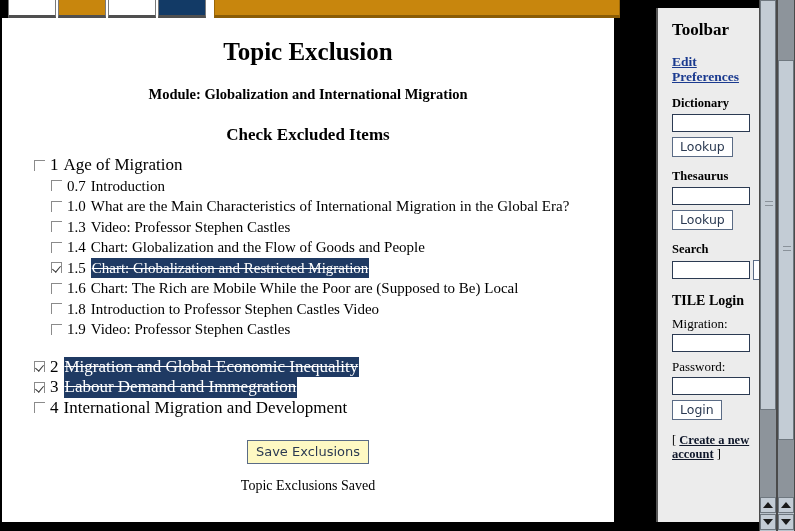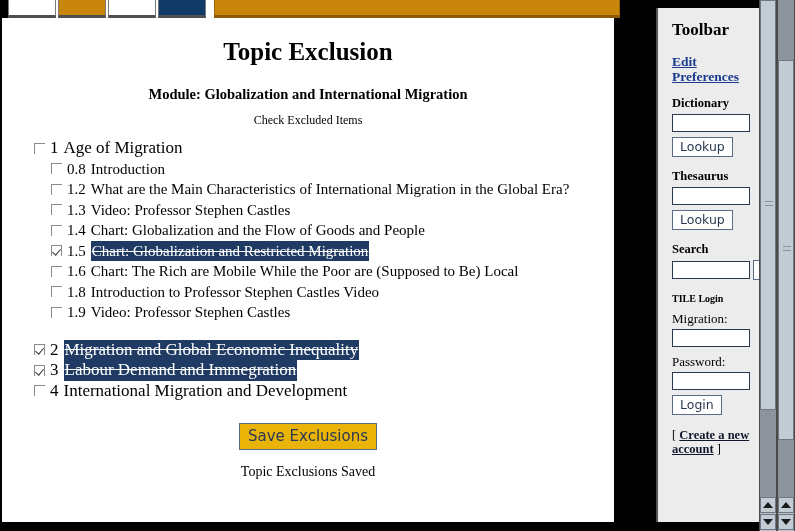--- a/index.html
+++ b/index.html
@@ -73,23 +73,23 @@
   }
   .module-line {
     text-align: center;
     font-size: 14.5px;
     font-weight: bold;
     margin: 20px 0 0 0;
     color: #000;
   }
   .section-head {
     text-align: center;
-    font-size: 12px;
-    font-weight: normal;
-    margin: 10px 0 0 0;
+    font-size: 17px;
+    font-weight: bold;
+    margin: 22px 0 0 0;
     color: #000;
   }
 
   
   #topic-list {
     margin: 10px 0 0 0;
     padding: 0 0 0 32px;
   }
   .topic-row {
     display: flex;
@@ -142,23 +142,23 @@
     padding: 0 1px;
   }
 
   
   #save-row {
     margin-top: 22px;
     text-align: center;
   }
   #save-btn {
     font-family: "DejaVu Sans", sans-serif;
-    font-size: 15px;
+    font-size: 13px;
     color: #2b3a52;
-    background: #eab308;
+    background: #fef9c3;
     border: 1px solid #5a6b85;
     padding: 3px 8px 4px 8px;
     cursor: pointer;
   }
   #save-msg {
     margin-top: 14px;
     text-align: center;
     font-size: 14px;
     color: #000;
   }
@@ -209,21 +209,21 @@
     font-size: 12.5px;
     color: #2b3a52;
     background: #ffffff;
     border: 1px solid #5a6b85;
     padding: 1px 7px 2px 7px;
     margin-top: 5px;
     cursor: pointer;
   }
   .inline-row { display: flex; align-items: center; gap: 3px; }
   .inline-row .tb-btn { margin-top: 0; padding: 1px 5px 2px 5px; }
-  #tile-title { font-size: 10px; font-weight: bold; margin: 13px 0 0 0; color:#000; }
+  #tile-title { font-size: 14px; font-weight: bold; margin: 13px 0 0 0; color:#000; }
   #create-line {
     margin-top: 13px;
     font-size: 12.5px;
     color: #000;
     width: 100px;
     line-height: 14px;
   }
   #create-line a {
     color: #0f172a; font-weight: bold; text-decoration: underline; cursor: pointer;
   }
@@ -294,26 +294,26 @@
     <div class="section-head">Check Excluded Items</div>
 
     <div id="topic-list">
         <div class="topic-row">
           <span class="cb"></span>
           <span class="topic-num big">1</span>
           <span class="topic-text big">Age of Migration</span>
         </div>
         <div class="topic-row lvl2">
           <span class="cb"></span>
-          <span class="topic-num">0.8</span>
+          <span class="topic-num">0.7</span>
           <span class="topic-text">Introduction</span>
         </div>
         <div class="topic-row lvl2">
           <span class="cb"></span>
-          <span class="topic-num">1.2</span>
+          <span class="topic-num">1.0</span>
           <span class="topic-text">What are the Main Characteristics of International Migration in the Global Era?</span>
         </div>
         <div class="topic-row lvl2">
           <span class="cb"></span>
           <span class="topic-num">1.3</span>
           <span class="topic-text">Video: Professor Stephen Castles</span>
         </div>
         <div class="topic-row lvl2">
           <span class="cb"></span>
           <span class="topic-num">1.4</span>

